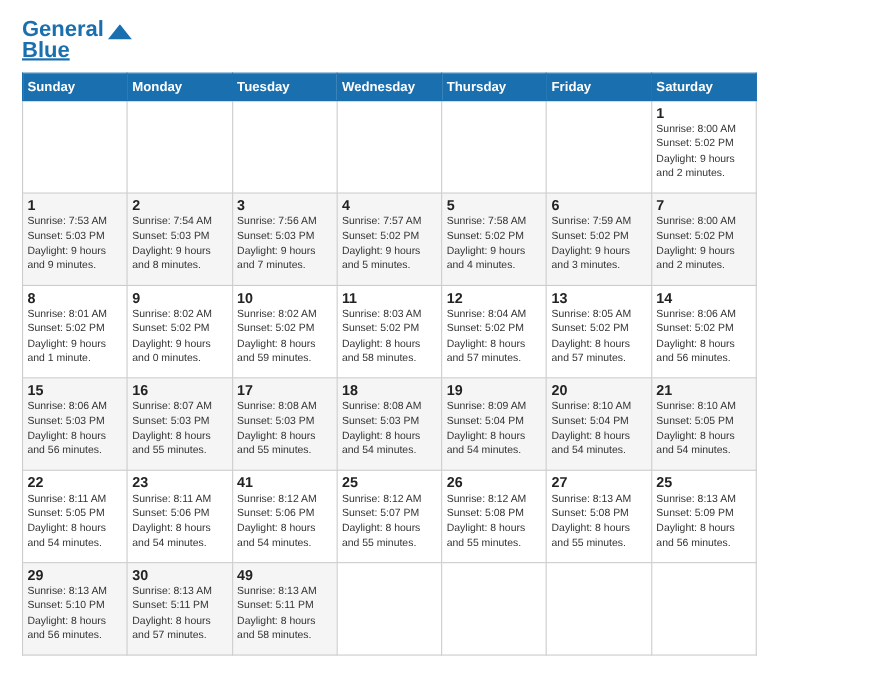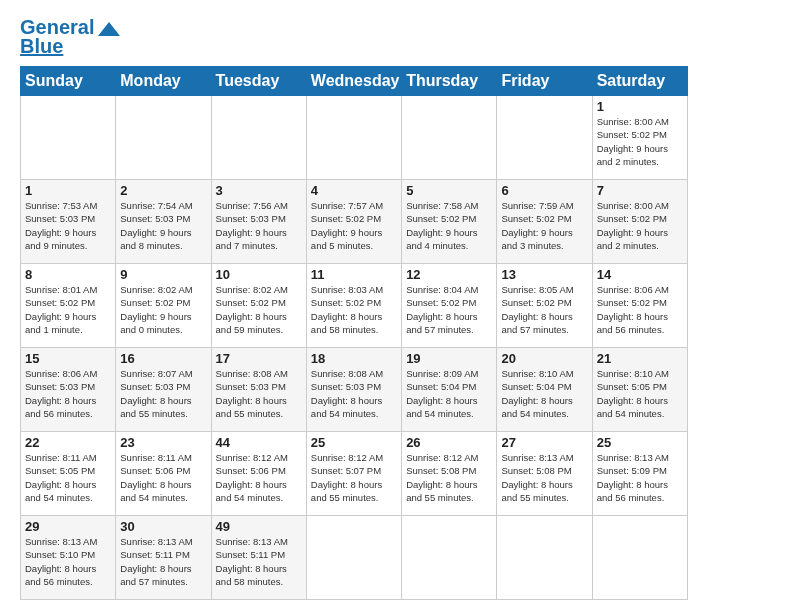--- a/index.html
+++ b/index.html
@@ -48,21 +48,21 @@
       margin-top: 2px;
     }
     .calendar {
       width: 100%;
       border-collapse: collapse;
       table-layout: fixed;
     }
     .calendar thead th {
       background: #1a6faf;
       color: #fff;
-      font-size: 16px;
+      font-size: 12px;
       font-weight: bold;
       padding: 5px 4px;
       text-align: left;
       border: 1px solid #1a6faf;
     }
     .calendar tbody td {
       border: 1px solid #ccc;
       vertical-align: top;
       padding: 3px 4px;
       height: 84px;
@@ -230,21 +230,21 @@
         <tr>
           <td>
             <span class="day-num">22</span>
             <div class="day-info">Sunrise: 8:11 AM<br>Sunset: 5:05 PM<br>Daylight: 8 hours and 54 minutes.</div>
           </td>
           <td>
             <span class="day-num">23</span>
             <div class="day-info">Sunrise: 8:11 AM<br>Sunset: 5:06 PM<br>Daylight: 8 hours and 54 minutes.</div>
           </td>
           <td>
-            <span class="day-num">44</span>
+            <span class="day-num">41</span>
             <div class="day-info">Sunrise: 8:12 AM<br>Sunset: 5:06 PM<br>Daylight: 8 hours and 54 minutes.</div>
           </td>
           <td>
             <span class="day-num">25</span>
             <div class="day-info">Sunrise: 8:12 AM<br>Sunset: 5:07 PM<br>Daylight: 8 hours and 55 minutes.</div>
           </td>
           <td>
             <span class="day-num">26</span>
             <div class="day-info">Sunrise: 8:12 AM<br>Sunset: 5:08 PM<br>Daylight: 8 hours and 55 minutes.</div>
           </td>

